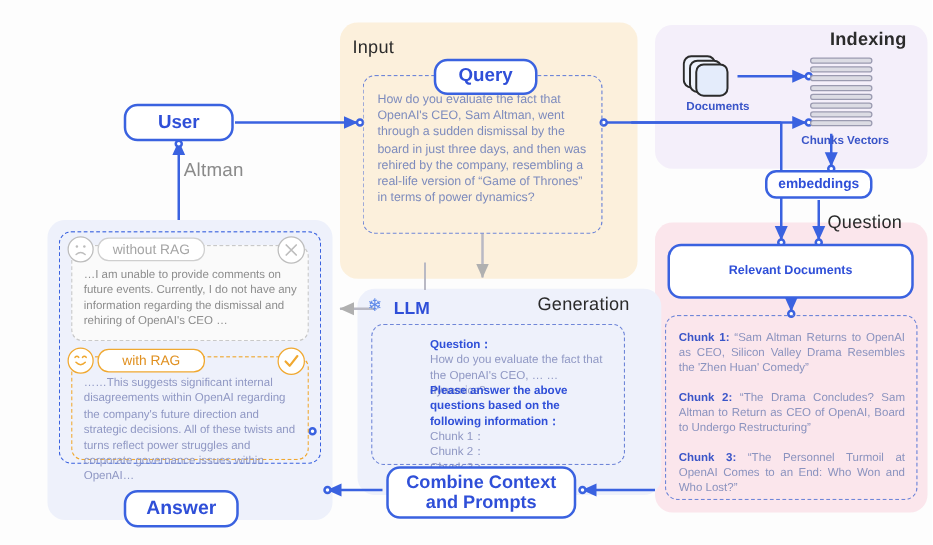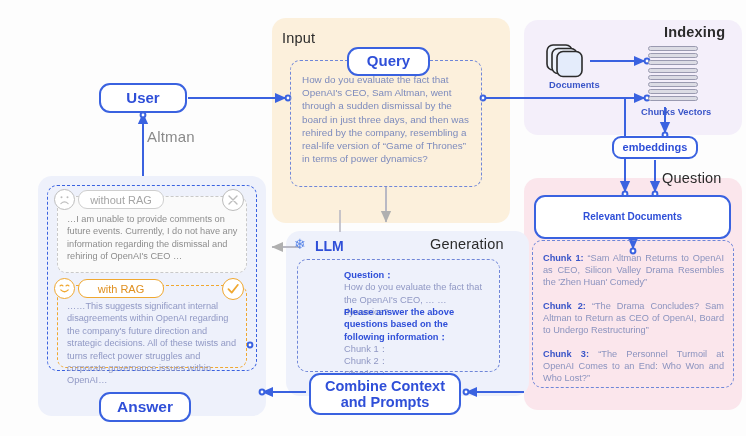--- a/index.html
+++ b/index.html
@@ -30,21 +30,21 @@
   #node-embeddings{left:612px;top:136px;width:86px;height:23px;font-size:11px;border-radius:9px;}
   #node-reldocs{left:534px;top:195px;width:197px;height:44px;font-size:10px;}
   #node-answer{left:99px;top:392px;width:92px;height:30px;font-size:15.5px;}
   #node-combine{left:309px;top:373px;width:152px;height:42px;font-size:14.5px;}
 
   
   .dbox{position:absolute;box-sizing:border-box;border-radius:10px;padding-left:32px;}
   #box-query{left:290px;top:60px;width:192px;height:127px;border:1.6px dashed #6f86d8;background:transparent;}
   #box-query .txt{position:absolute;left:11px;top:12px;right:9px;font-size:9.9px;line-height:13.2px;color:#7d8bbd;}
 
-  #box-chunks{left:532px;top:240px;width:202px;height:148px;border:1.6px dashed #6f86d8;}
+  #box-chunks{left:532px;top:252px;width:202px;height:148px;border:1.6px dashed #6f86d8;}
   #box-chunks .ctxt{position:absolute;left:10px;right:9px;font-size:9.2px;line-height:12.1px;color:#8b93bf;text-align:justify;}
   #box-chunks .ctxt b{color:#3a55c8;font-weight:bold;}
   #c1{top:11px;} #c2{top:59px;} #c3{top:107px;}
 
   #box-prompt{left:297px;top:259px;width:203px;height:113px;border:1.6px dashed #6f86d8;}
   #box-prompt .ptxt{position:absolute;left:10px;right:9px;font-size:9.3px;line-height:12.4px;margin-left:36px;}
   .p-head{color:#2f4fd8;font-weight:bold;}
   .p-grey{color:#9098c4;}
   #pq{top:9px;} #pa{top:46px;} #pc{top:83px;}
 

